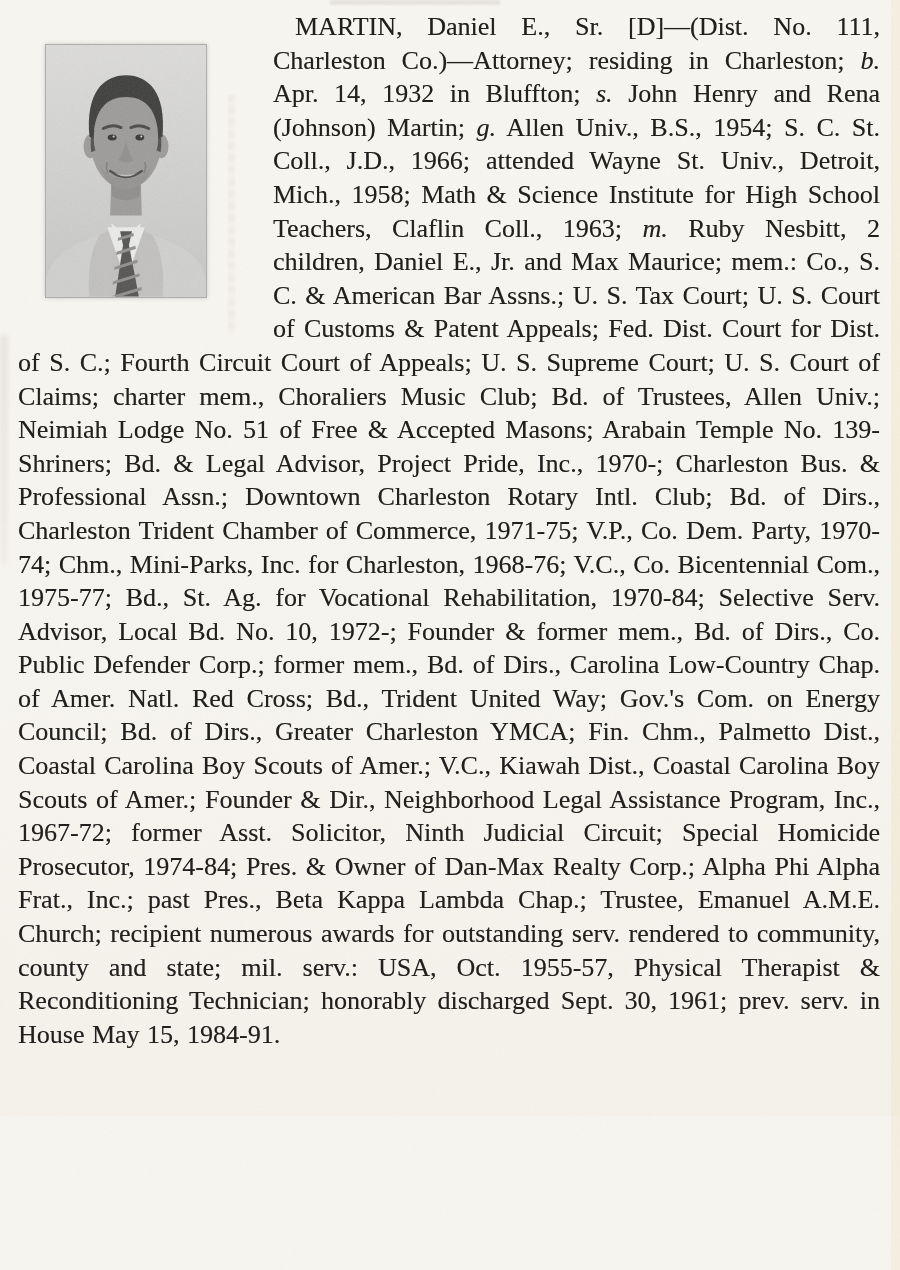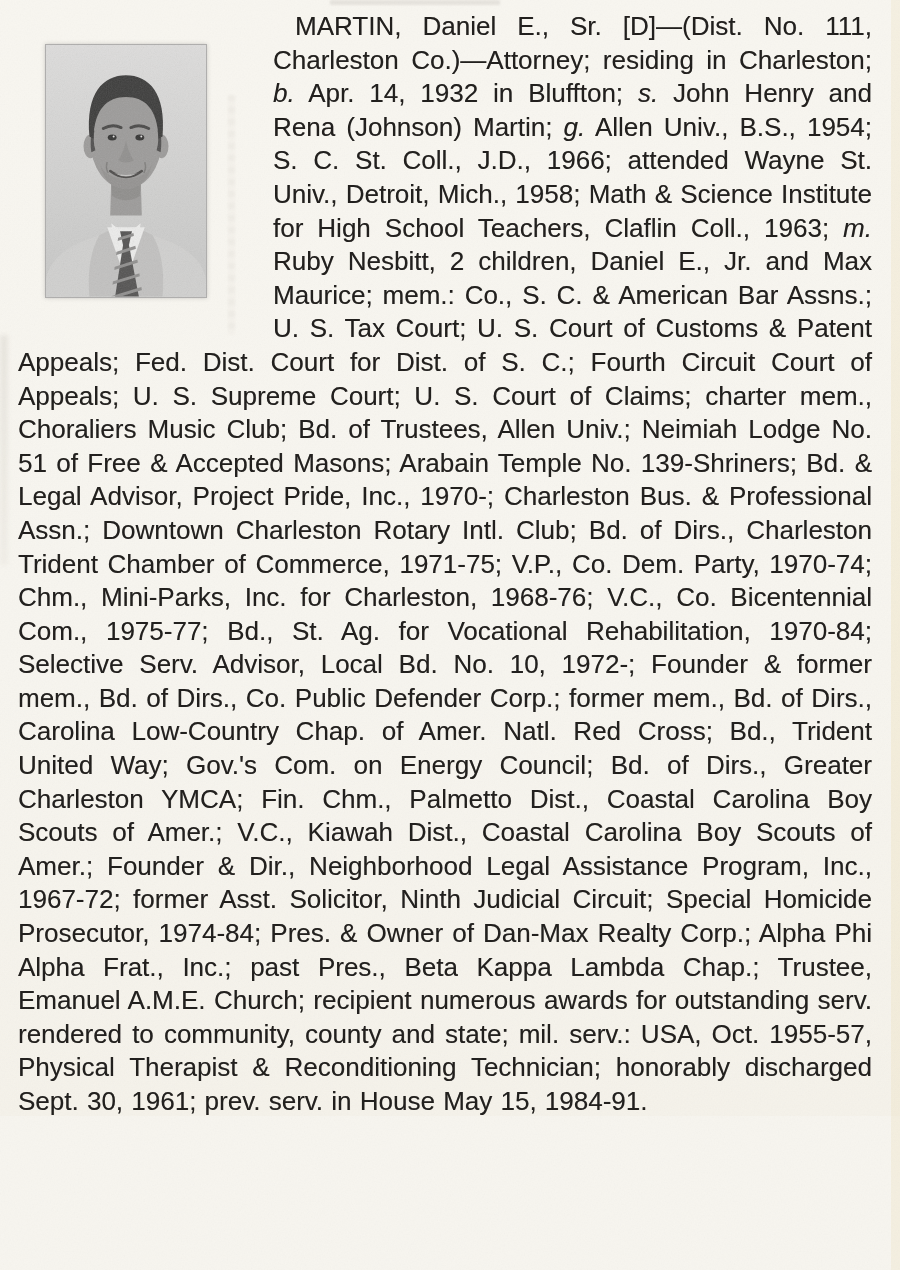--- a/index.html
+++ b/index.html
@@ -22,23 +22,23 @@
   html, body { margin: 0; padding: 0; }
   body {
     width: 900px; height: 1270px;
     background: var(--paper);
     overflow: hidden;
     position: relative;
   }
   .page {
     position: relative;
     width: 900px; height: 1116px;
-    padding: 10px 28px 0 18px;
+    padding: 10px 20px 0 18px;
     background: linear-gradient(180deg, #f8f6f0 0%, #f7f5ef 60%, #f5f2ea 100%);
-    font-family: Liberation Sans, sans-serif;
+    font-family: Liberation Serif, serif;
     color: var(--ink);
   }
   .bio-entry { position: relative; }
   .portrait {
     float: left;
     width: 162px; height: 254px;
     margin: 34px 66px 44px 27px;
     padding: 0;
     border: 1px solid var(--photo-border);
     box-shadow: 0 0 4px rgba(60,56,50,0.25);

